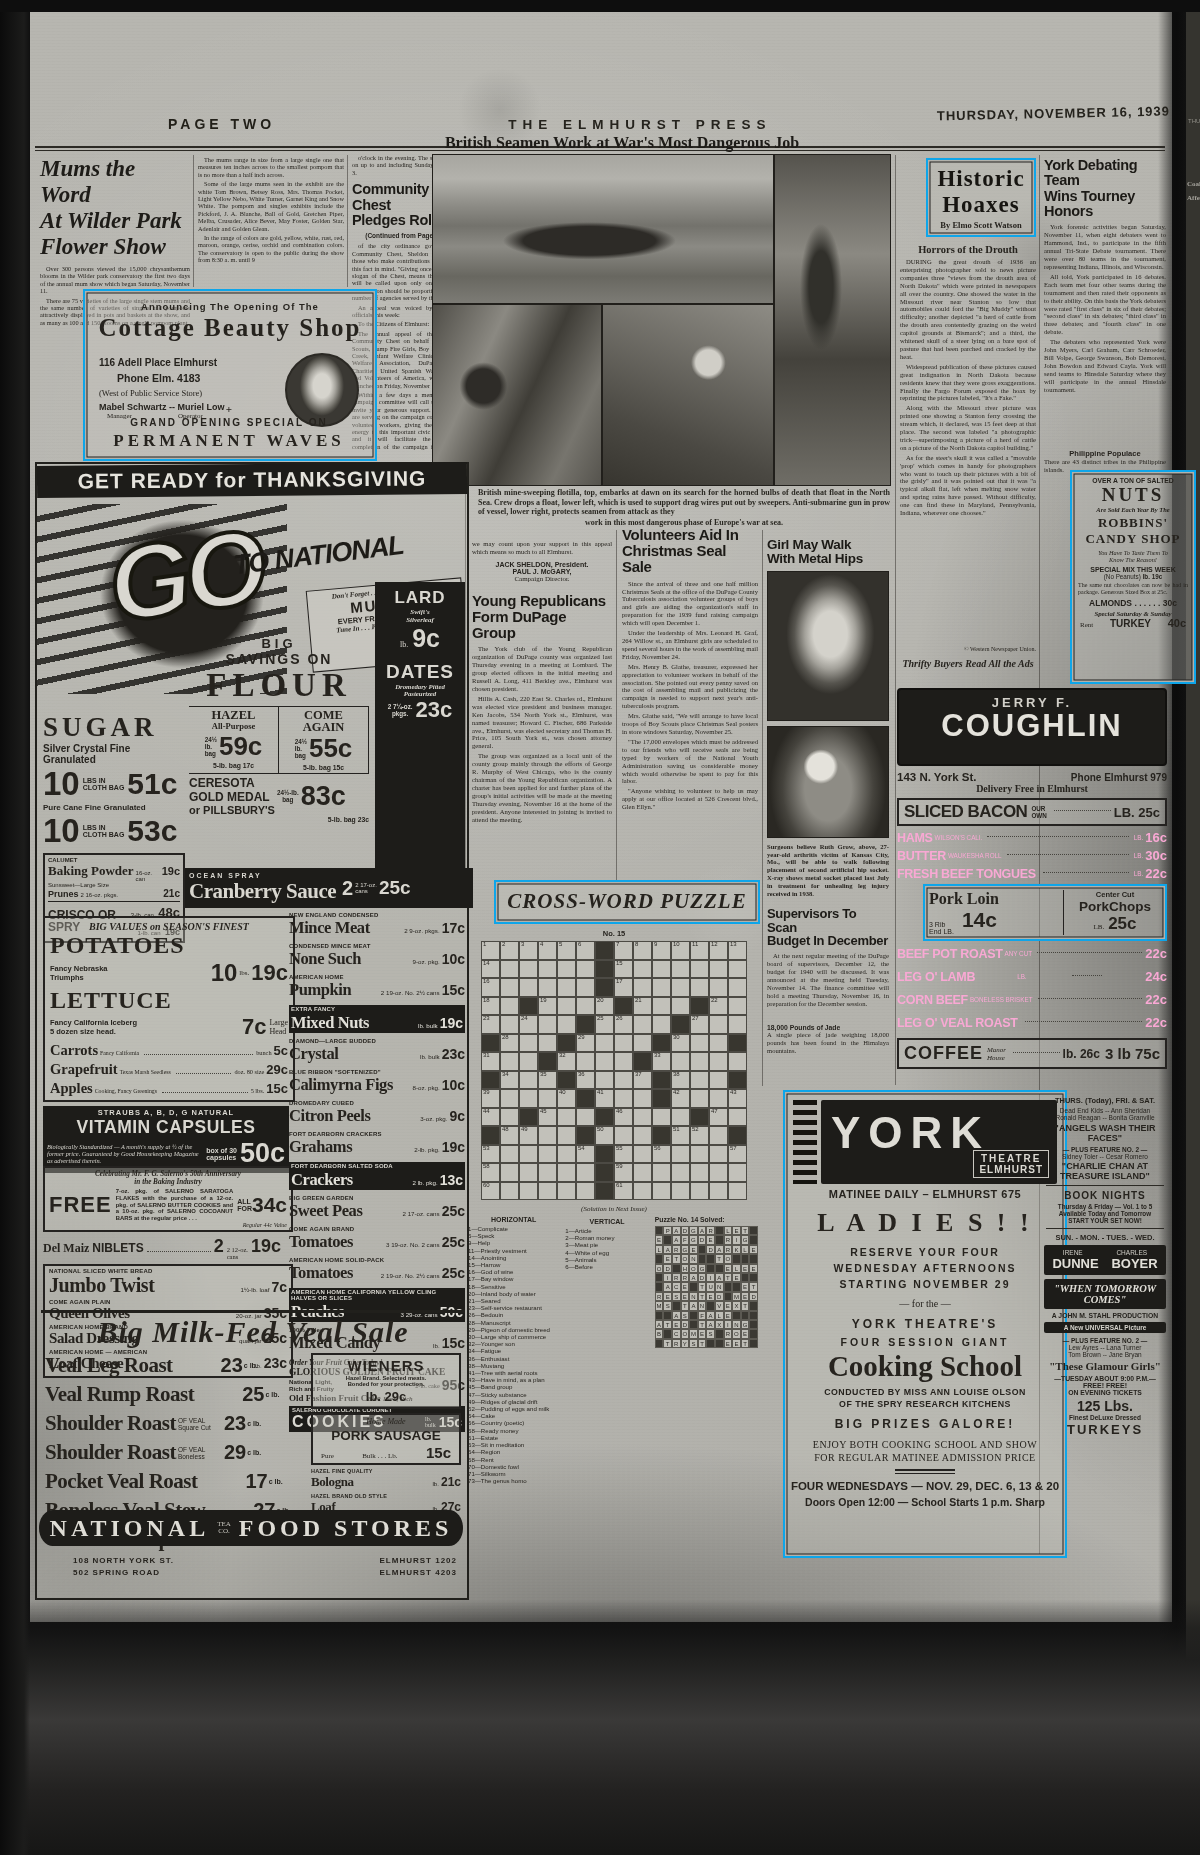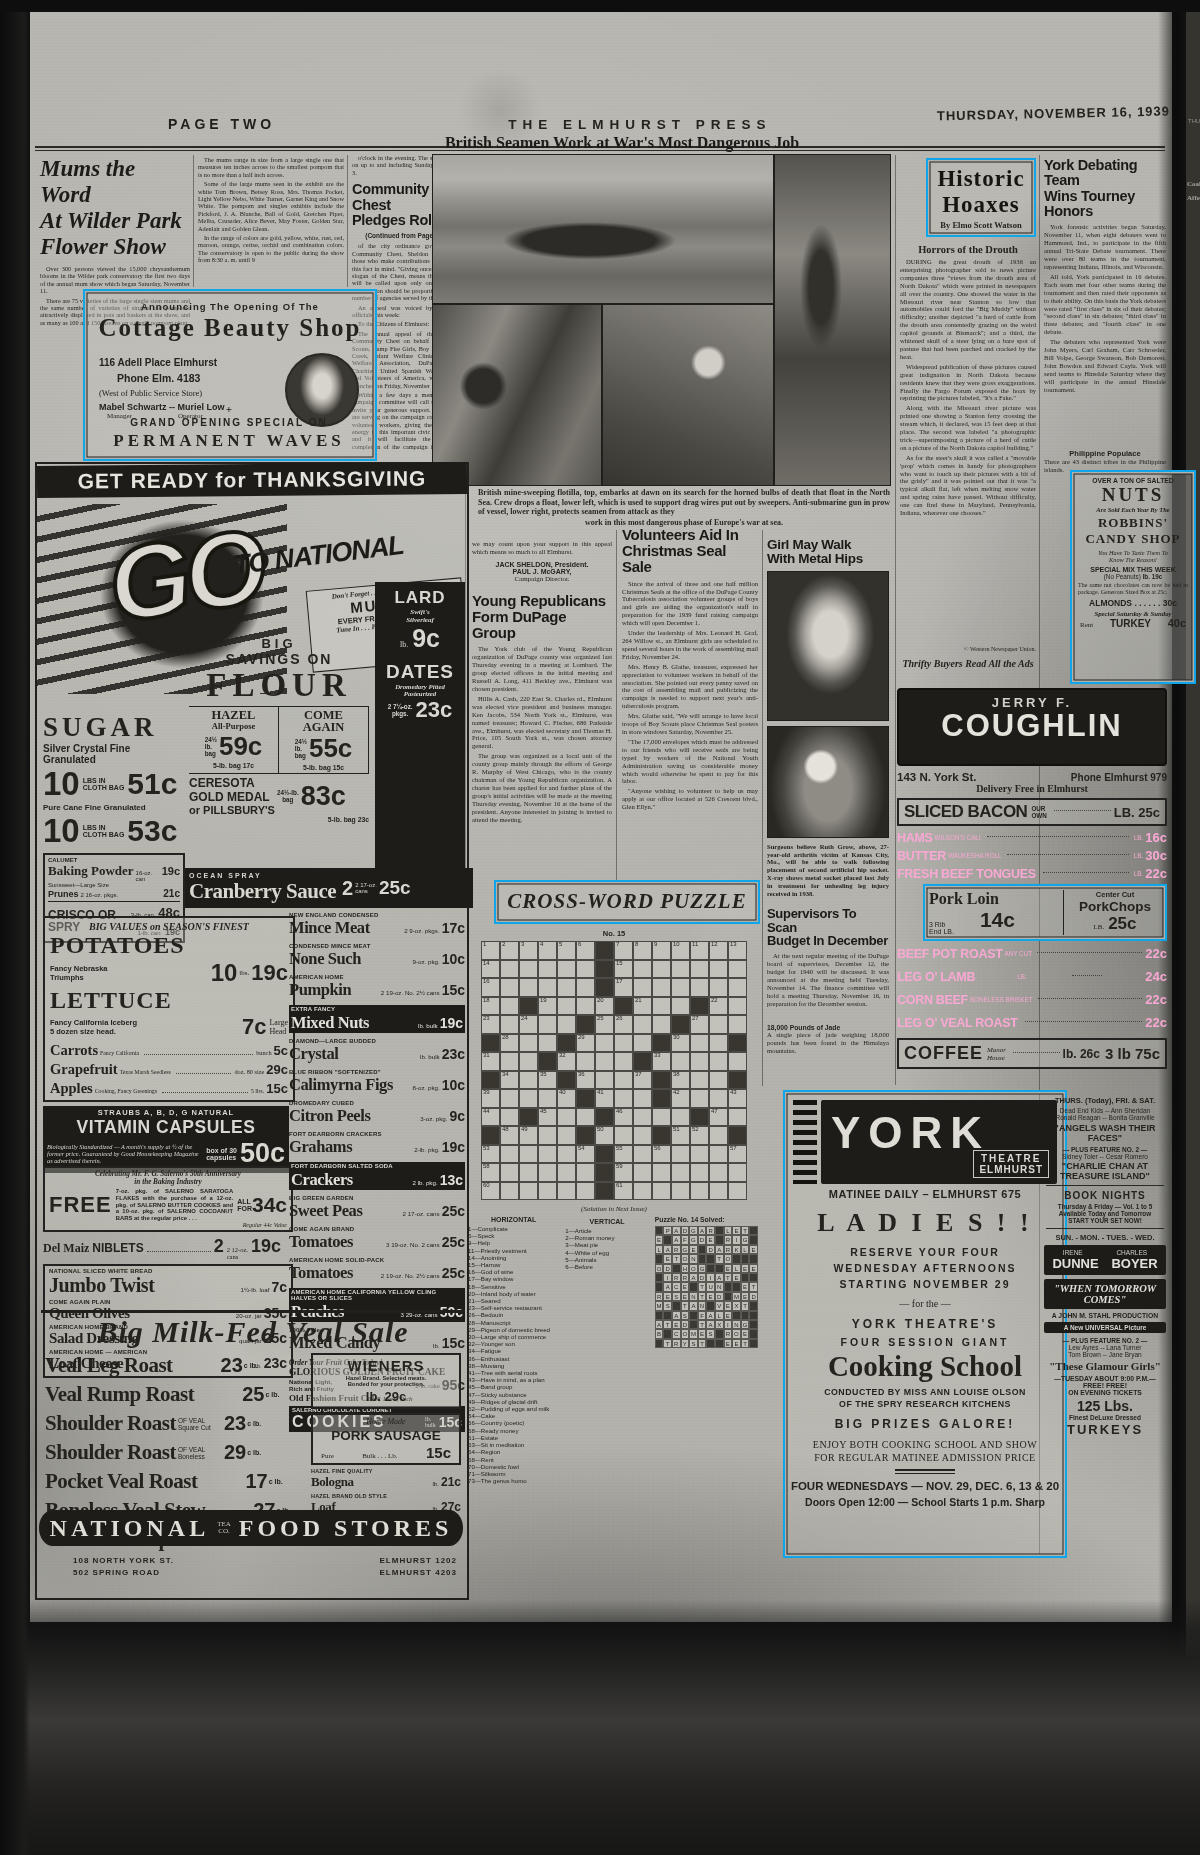--- a/index.html
+++ b/index.html
@@ -326,21 +326,21 @@
           <span class="c-name">FRESH BEEF TONGUES</span>
           <span class="c-sub"></span>
           <span class="lead"></span>
           <span class="c-sub">LB.</span>
           <span class="c-price">22c</span>
         </div>
       </div>
     <div class="dbl" style="display:flex;margin-top:2px;padding:4px;background:rgba(200,199,192,.3);">
       <div style="flex:1;">
         <div style="font:900 16px 'Liberation Serif',serif;">Pork Loin</div>
-        <div style="display:flex;align-items:baseline;gap:18px;">
+        <div style="display:flex;align-items:baseline;">
           <span class="pre sans" style="font-size:7px;">3 Rib
 End   LB.</span>
           <b class="sans" style="font-size:21px;margin-left:8px;">14c</b>
         </div>
       </div>
       <div style="width:1px;background:#242220;margin:0 5px;"></div>
       <div class="ctr" style="width:92px;">
         <div class="sans" style="font-size:7.5px;font-weight:700;">Center Cut</div>
         <div class="sans" style="font-size:13.5px;font-weight:900;">PorkChops</div>
         <div><span style="font-size:7px;">LB.</span>

